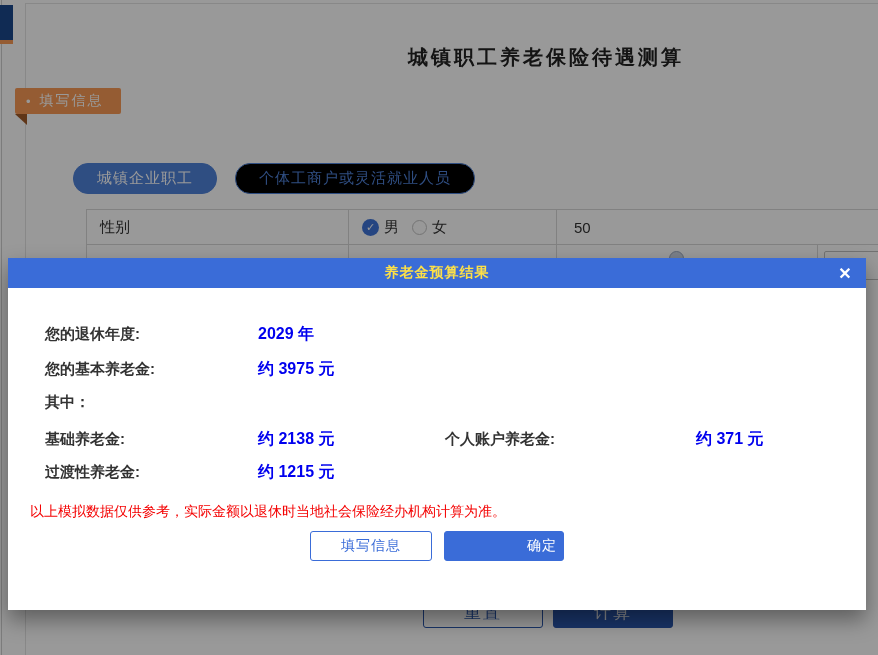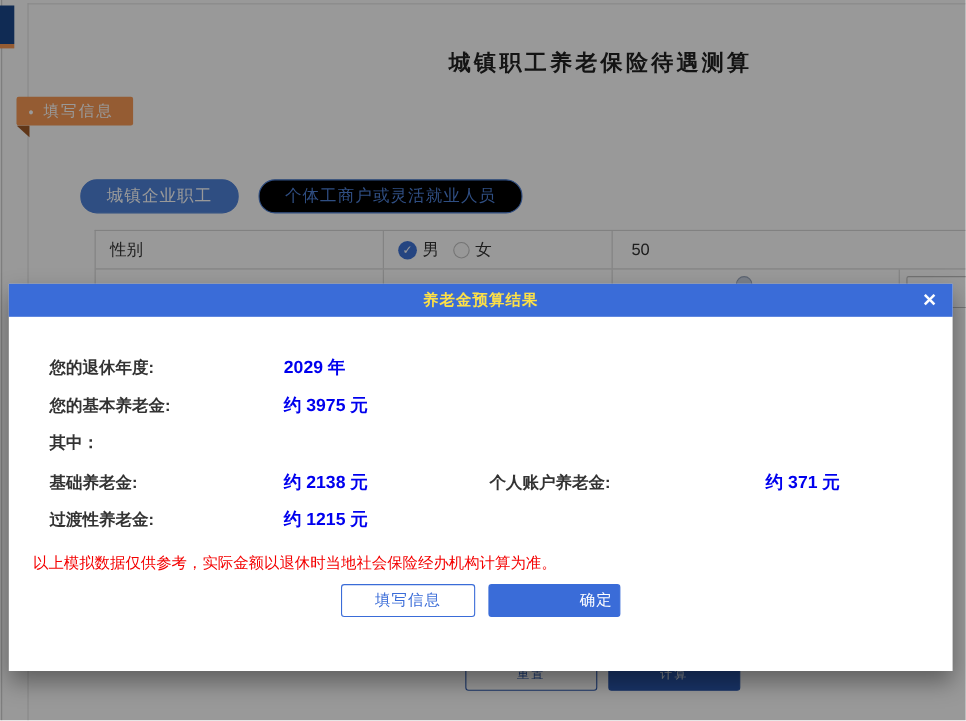--- a/index.html
+++ b/index.html
@@ -26,21 +26,21 @@
   .trow{display:flex;height:34px;border-bottom:1px solid #d8d8d8;}
   .tcell{border-right:1px solid #d8d8d8;display:flex;align-items:center;padding-left:13px;font-size:15px;color:#333;box-sizing:border-box;}
   .tcell.c1{width:262px;}
   .tcell.c2{width:208px;}
   .tcell.c3{width:261px;}
   .tcell.c4{flex:1;border-right:none;padding-left:17px;}
   .radio-on{width:17px;height:17px;border-radius:50%;background:#3f74d8;color:#fff;font-size:11px;display:inline-flex;align-items:center;justify-content:center;margin-right:5px;flex:none;}
   .radio-off{width:15px;height:15px;border-radius:50%;border:1px solid #c2c2c2;background:#fdfdfd;margin:0 5px 0 13px;box-sizing:border-box;flex:none;}
   .partial-radio{position:absolute;left:582px;top:41px;width:15px;height:15px;border-radius:50%;border:1px solid #9aa7bd;background:#cdd6e4;box-sizing:border-box;}
   .partial-input{position:absolute;left:737px;top:41px;width:60px;height:29px;border:1px solid #bfbfbf;border-radius:2px;background:#fff;box-sizing:border-box;}
-  .bottom-btn{position:absolute;top:597px;width:120px;height:31px;font-size:11px;border-radius:3px;font-family:inherit;letter-spacing:2px;}
+  .bottom-btn{position:absolute;top:597px;width:120px;height:31px;font-size:17px;border-radius:3px;font-family:inherit;letter-spacing:2px;}
   .reset-button{left:423px;background:transparent;border:1px solid var(--deep_navy,#2b58ad);color:var(--deep_navy,#2b58ad);}
   .calculate-button{left:553px;background:var(--deep_navy,#2b58ad);border:1px solid var(--deep_navy,#2b58ad);color:#dfe3ea;}
   
   .modal-overlay{position:absolute;inset:0;background:rgba(0,0,0,0.40);z-index:5;}
   
   .modal{position:absolute;left:8px;top:258px;width:858px;height:352px;background:#fff;z-index:10;box-shadow:0 10px 20px rgba(0,0,0,0.38);}
   .modal-header{height:30px;background:var(--modal_header_blue,#3a6cd8);display:flex;align-items:center;justify-content:center;position:relative;}
   .modal-title{color:#fde047;font-size:14px;font-weight:bold;letter-spacing:1px;}
   .modal-close-button{position:absolute;right:6px;top:0;width:30px;height:30px;background:none;border:none;color:#fff;font-size:16px;font-weight:bold;display:flex;align-items:center;justify-content:center;cursor:pointer;}
   .m-label{position:absolute;left:37px;font-size:15px;font-weight:bold;color:#333;white-space:nowrap;}

